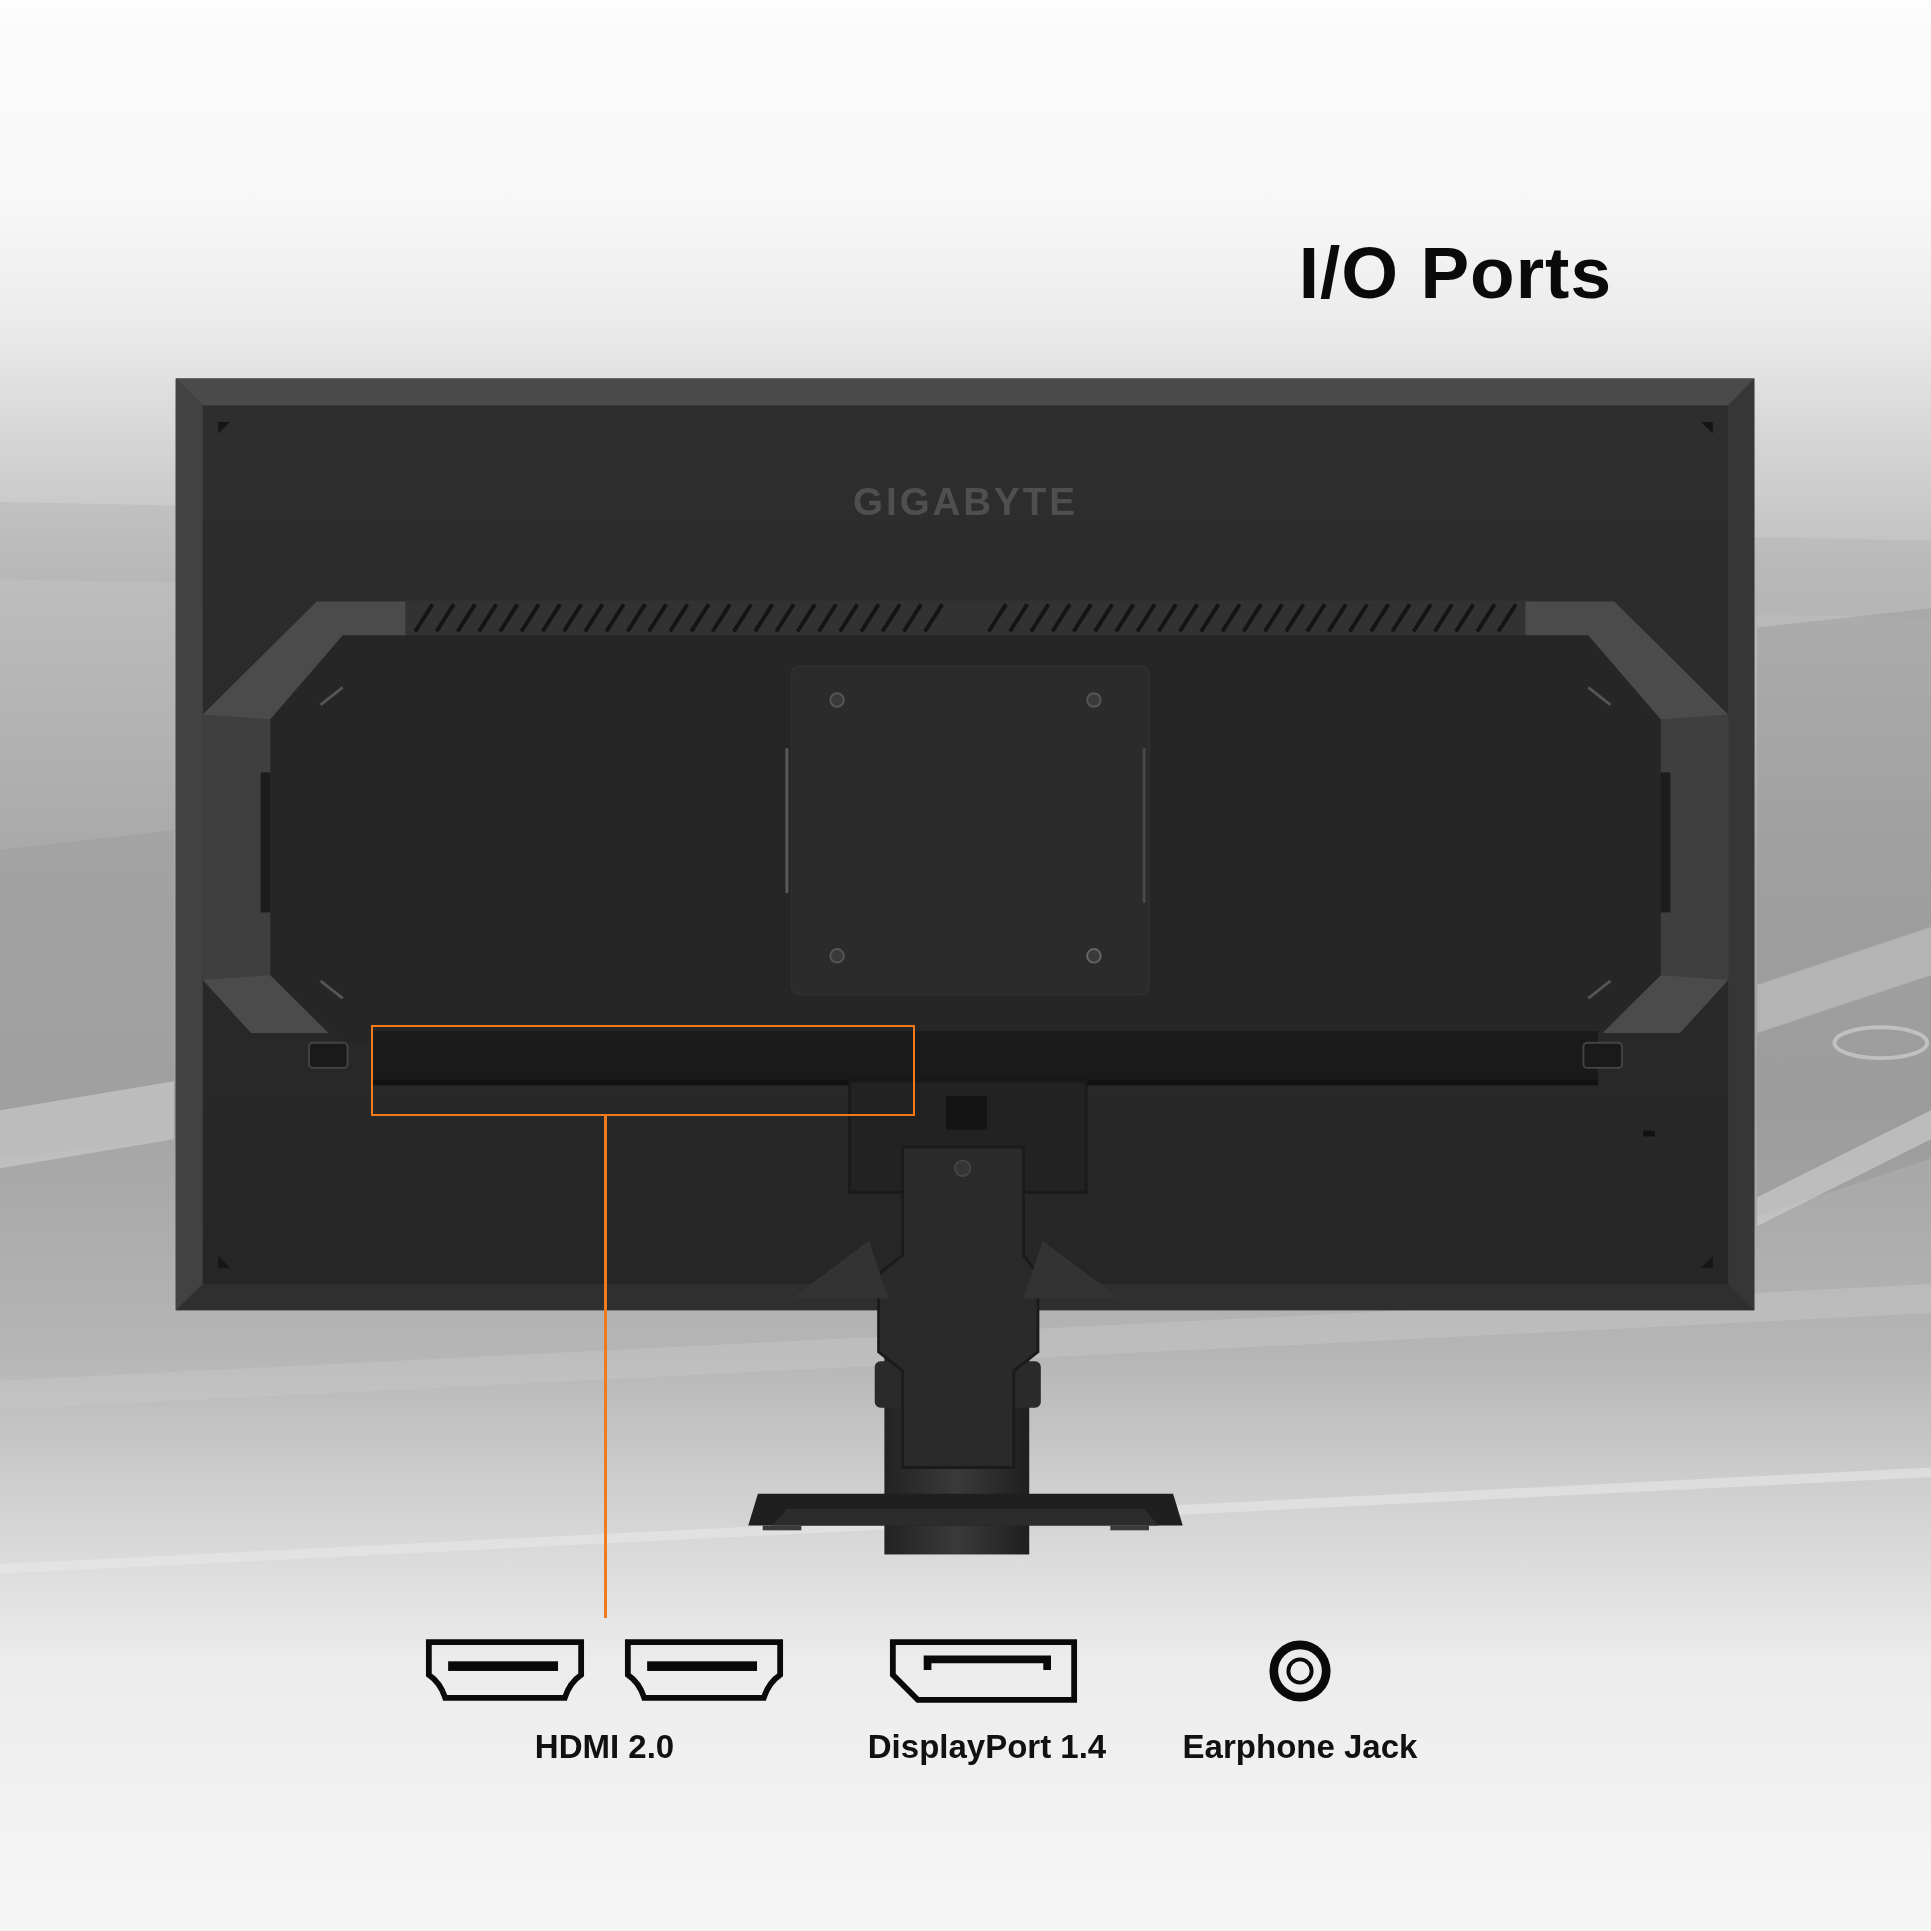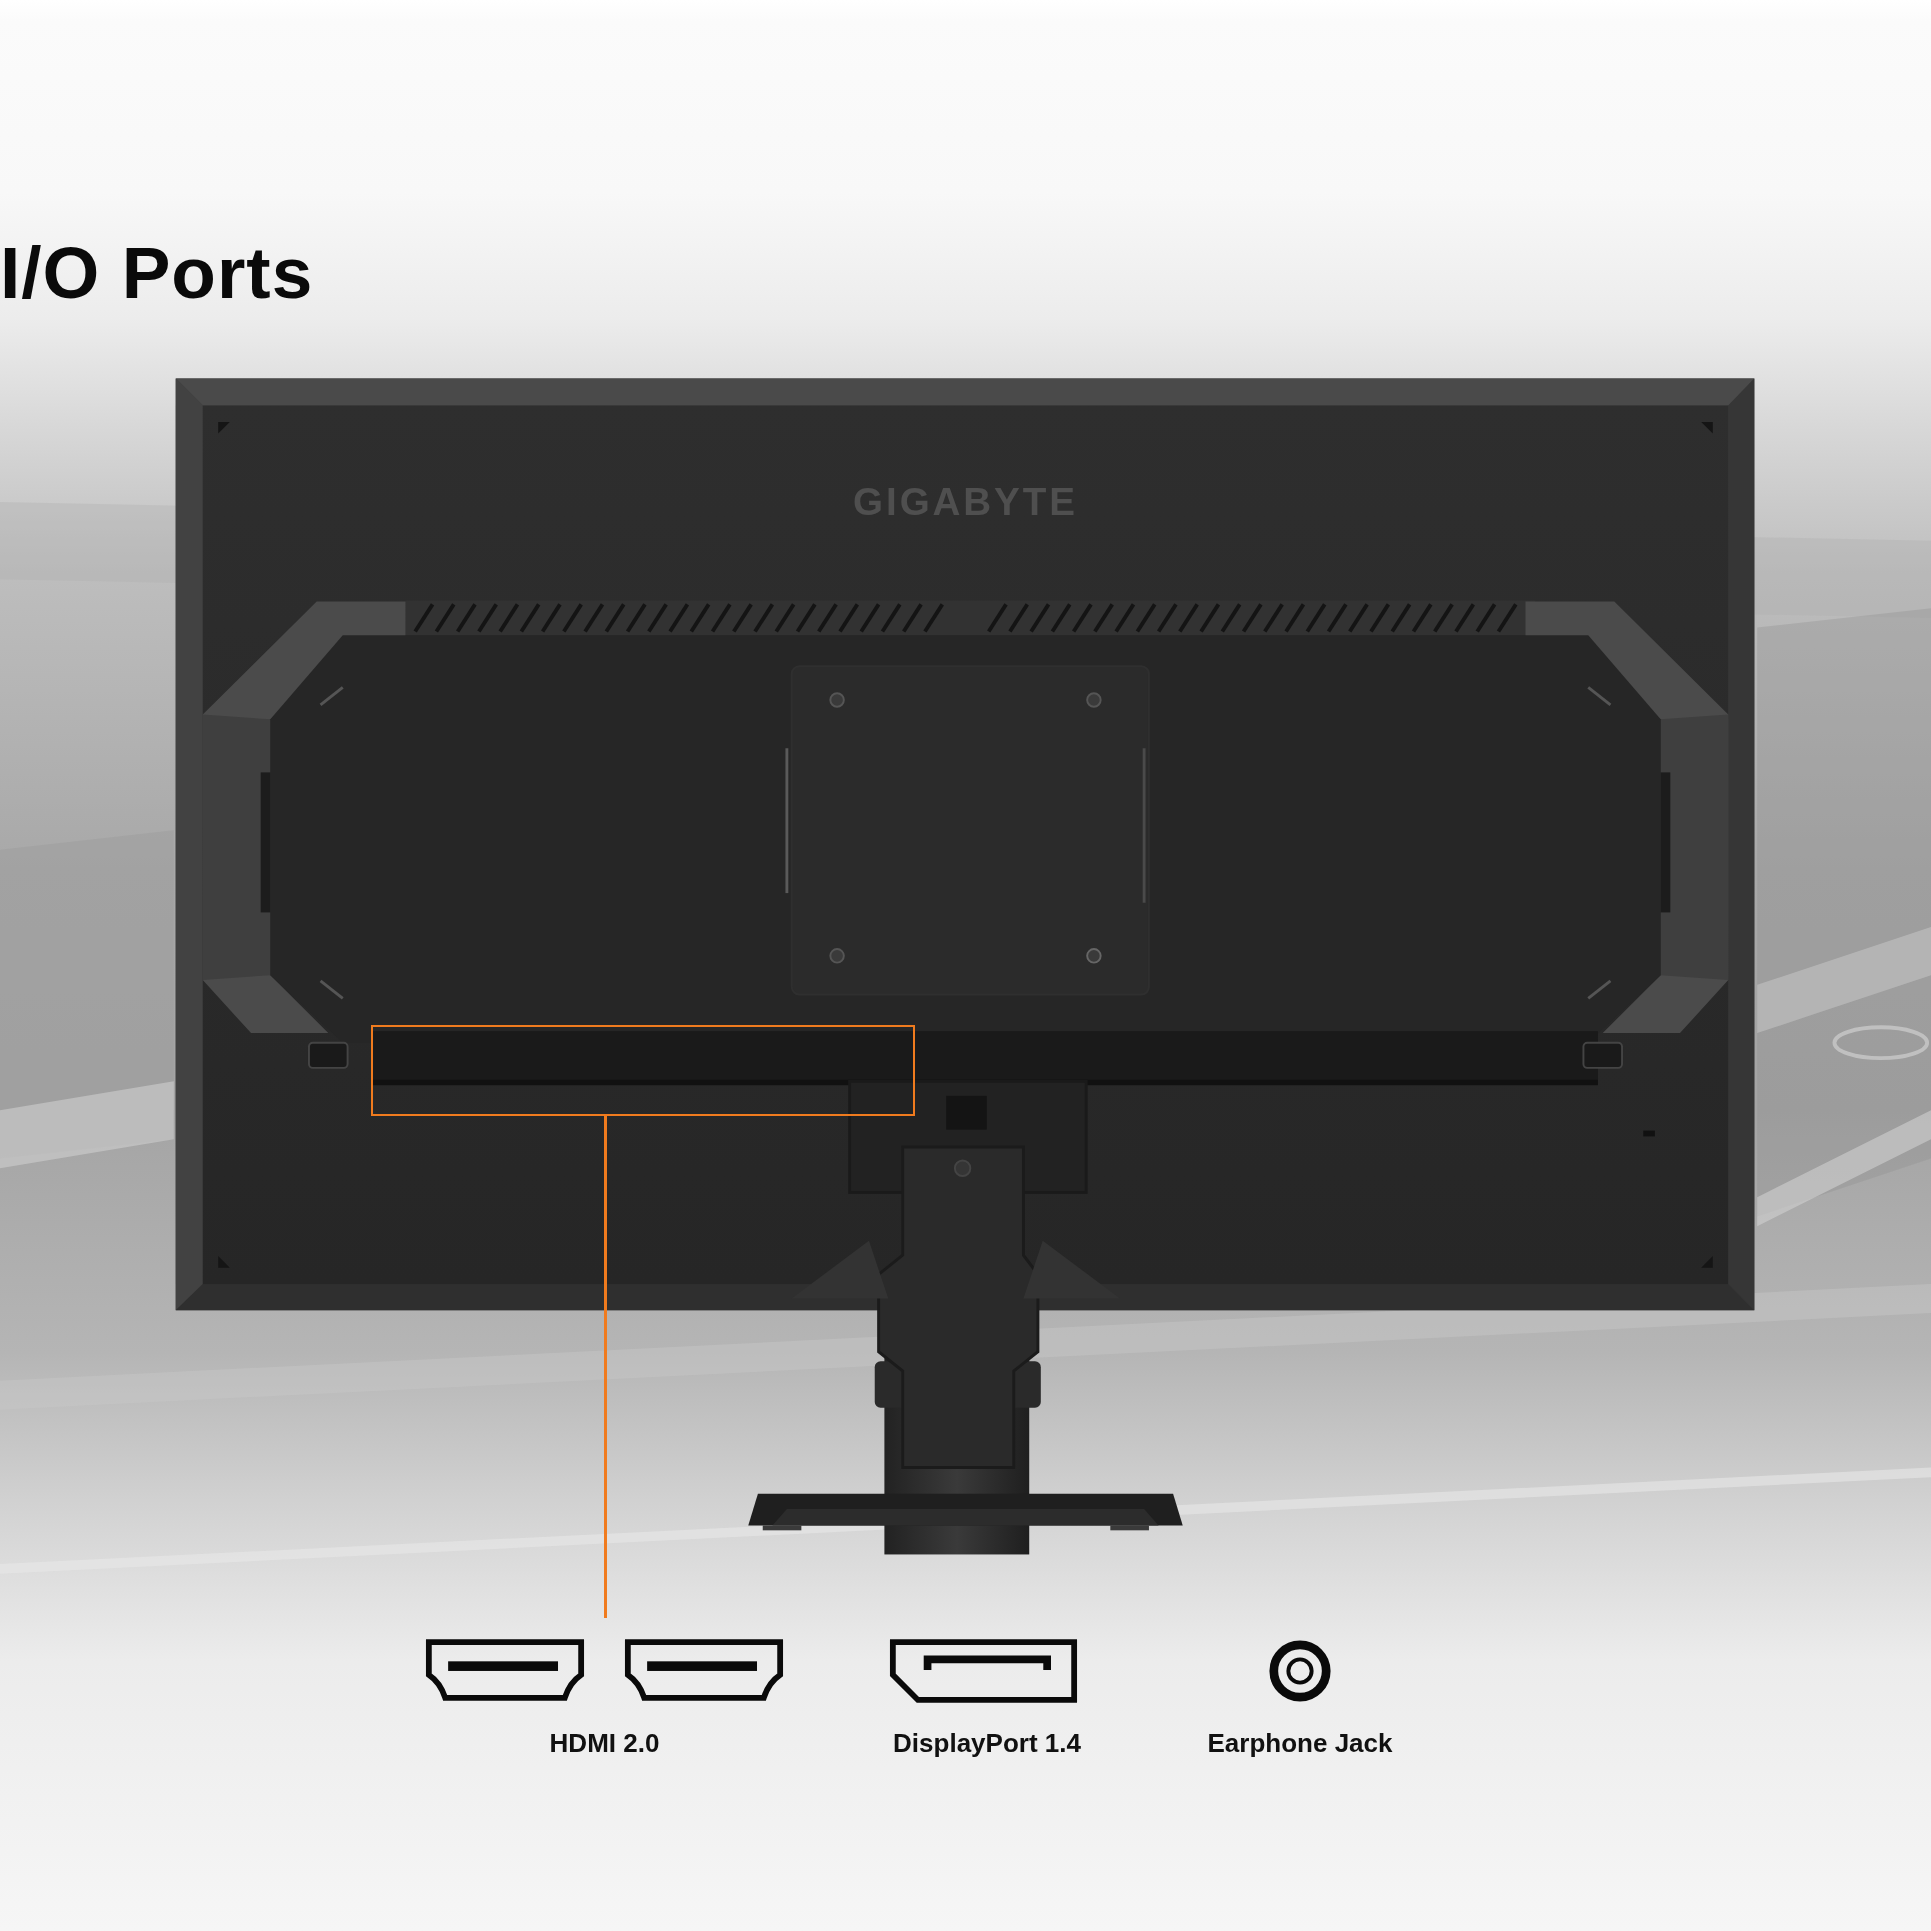--- a/index.html
+++ b/index.html
@@ -7,38 +7,38 @@
     width: 1931px; height: 1931px; position: relative; overflow: hidden;
     font-family: "Liberation Sans", "DejaVu Sans", sans-serif;
     background: linear-gradient(to bottom,
       #ffffff 0px, #fbfbfb 21px, #f8f8f8 193px, #ececec 319px,
       #d8d8d8 425px, #bdbdbd 579px, #a8a8a8 869px, #a4a4a4 1110px,
       #b5b5b5 1352px, #d2d2d2 1506px, #ececec 1661px, #f6f6f6 1931px);
   }
   .bg-layer { position: absolute; left: 0; top: 0; width: 1931px; height: 1931px; }
 
   .title {
-    position: absolute; left: 0; width: 1612px; top: 182px; text-align: left;
+    position: absolute; left: 0; width: 1612px; top: 182px; text-align: right;
     font-size: 73px; font-weight: bold; color: #0a0a0a; letter-spacing: 1px;
   }
 
   .monitor { position: absolute; left: 0; top: 0; width: 1931px; height: 1931px; }
 
   .callout-box {
     position: absolute; left: 371px; top: 1025px; width: 544px; height: 91px;
     border: 2.9px solid #f07b1e; box-sizing: border-box;
   }
   .callout-line {
     position: absolute; left: 604px; top: 1116px; width: 2.9px; height: 502px;
     background: #f07b1e;
   }
 
   .port-icon { position: absolute; }
   .port-label {
-    position: absolute; font-size: 26px; font-weight: bold; color: #111;
+    position: absolute; font-size: 33px; font-weight: bold; color: #111;
     text-align: center; white-space: nowrap;
   }
 </style>
 </head>
 <body>
 
 <svg class="bg-layer" viewBox="0 0 2000 2000" width="1931" height="1931">
   <polygon points="0,520 2000,560 2000,640 0,600" fill="#b0b0b0" opacity="0.35"></polygon>
   <polygon points="0,880 180,860 180,1180 0,1200" fill="#9c9c9c" opacity="0.45"></polygon>
   <polygon points="0,1150 180,1120 180,1180 0,1210" fill="#cfcfcf" opacity="0.6"></polygon>

